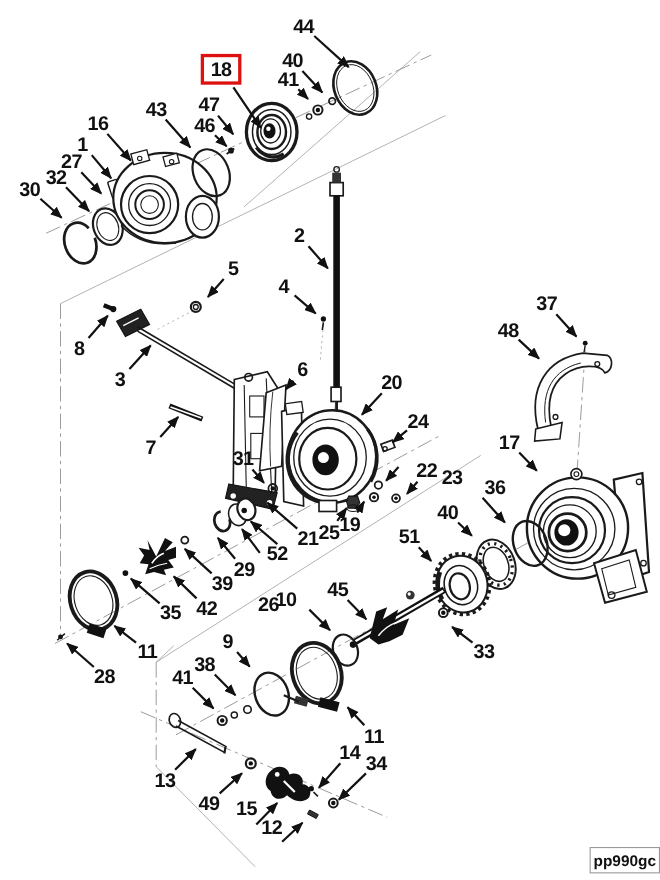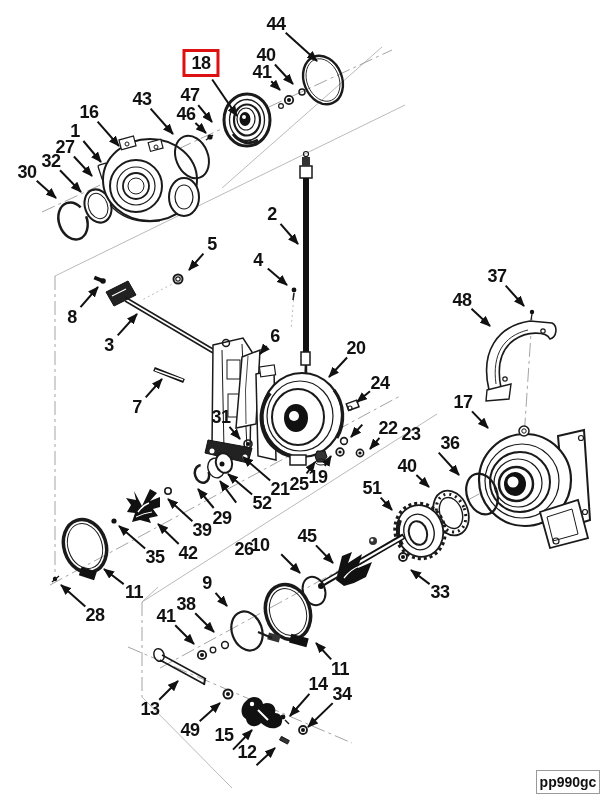--- a/index.html
+++ b/index.html
@@ -404,21 +404,21 @@
       <div class="part-label" style="left: 275px; top: 336px;">6</div>
       <div class="part-label" style="left: 137px; top: 407px;">7</div>
       <div class="part-label" style="left: 356px; top: 348px;">20</div>
       <div class="part-label" style="left: 380px; top: 383px;">24</div>
       <div class="part-label" style="left: 371px; top: 434px; margin-left: 40px;">23</div>
       <div class="part-label" style="left: 388px; top: 428px;">22</div>
       <div class="part-label" style="left: 221px; top: 417px;">31</div>
       <div class="part-label" style="left: 280px; top: 489px;">21</div>
       <div class="part-label" style="left: 299px; top: 484px;">25</div>
       <div class="part-label" style="left: 318px; top: 477px;">19</div>
-      <div class="part-label" style="left: 262px; top: 503px; text-align: right;">52</div>
+      <div class="part-label" style="left: 252px; top: 503px; text-align: right;">52</div>
       <div class="part-label" style="left: 244px; top: 513px; margin-top: 36px;">26</div>
       <div class="part-label" style="left: 222px; top: 518px;">29</div>
       <div class="part-label" style="left: 202px; top: 530px;">39</div>
       <div class="part-label" style="left: 188px; top: 553px;">42</div>
       <div class="part-label" style="left: 155px; top: 557px; text-align: center;">35</div>
       <div class="part-label" style="left: 134px; top: 592px;">11</div>
       <div class="part-label" style="left: 95px; top: 615px;">28</div>
       <div class="part-label" style="left: 207px; top: 583px;">9</div>
       <div class="part-label" style="left: 186px; top: 604px;">38</div>
       <div class="part-label" style="left: 166px; top: 616px;">41</div>

